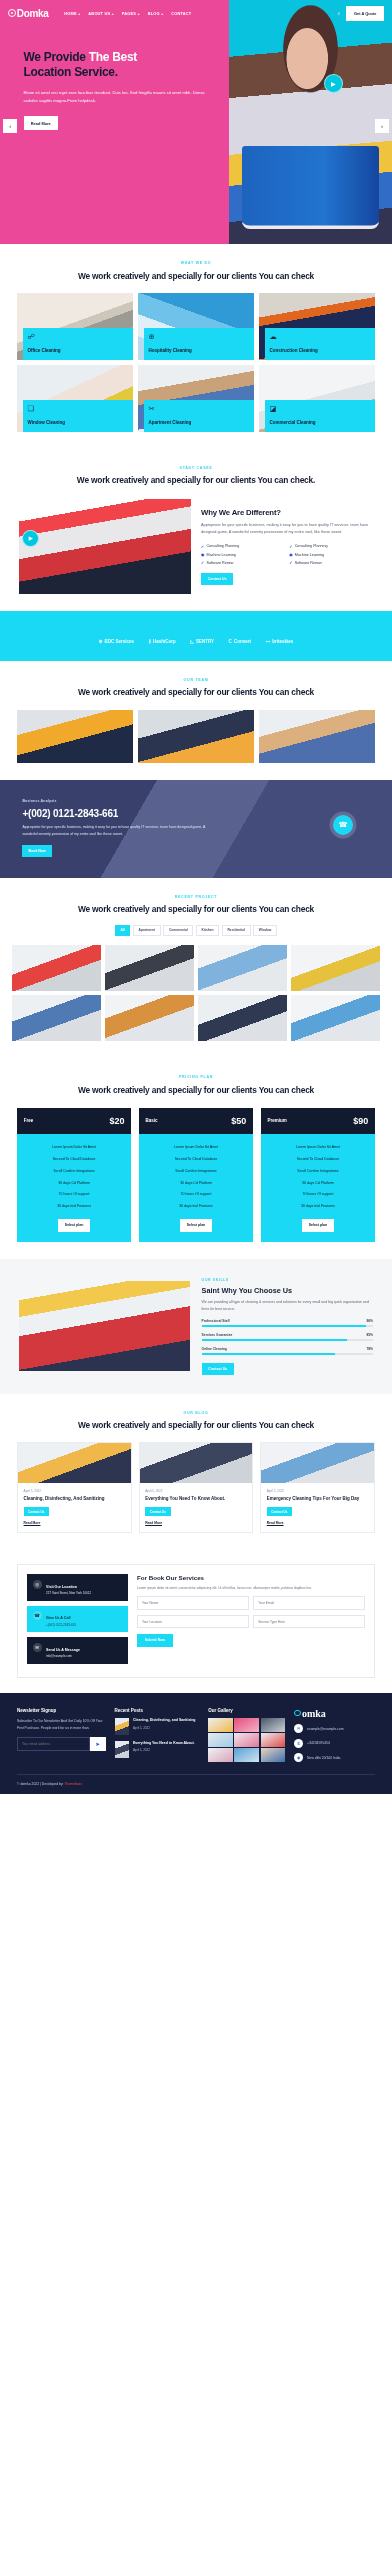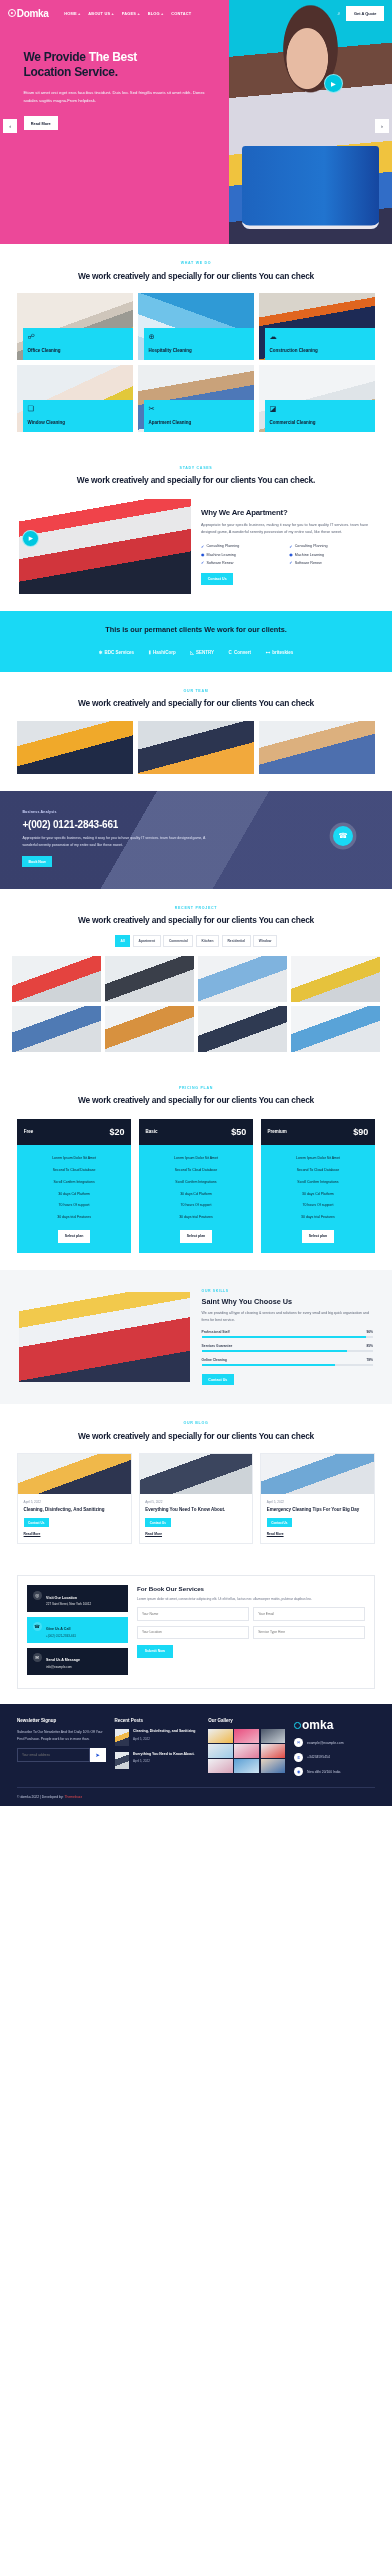--- a/index.html
+++ b/index.html
@@ -227,21 +227,21 @@
   .gal div{ height:13.5px;}
   .g1{background:linear-gradient(150deg,#eceff2,#f0b84a);}
   .g2{background:linear-gradient(150deg,#e84c7d,#f2b5c8);}
   .g3{background:linear-gradient(150deg,#4a5568,#cbd2d8);}
   .g4{background:linear-gradient(150deg,#e6eaee,#9ecbe8);}
   .g5{background:linear-gradient(150deg,#f0e6ec,#e07a9a);}
   .g6{background:linear-gradient(150deg,#eceff2,#e04a44);}
   .g7{background:linear-gradient(150deg,#f0f2f5,#d9a3b8);}
   .g8{background:linear-gradient(150deg,#5a9fd4,#cfe4f2);}
   .g9{background:linear-gradient(150deg,#e8d5c0,#3f6fae);}
-  .f-logo{ font-size:12px;font-weight:800;color:#fff;display:flex;align-items:center;gap:1.1px;}
+  .f-logo{ font-size:10px;font-weight:800;color:#fff;display:flex;align-items:center;gap:1.1px;font-family:Liberation Serif, serif;}
   .f-logo .ring{display:inline-block;width:6.7px;height:6.7px;border:1.1px solid #19d9f5;border-radius:50%;}
   .f-contact{ display:flex; align-items:center; gap:3.9px; margin-top:5.6px;}
   .f-cico{ width:9px;height:9px;border-radius:50%;background:#fff;color:#1c4fd8;display:flex;align-items:center;justify-content:center;font-size:3.9px;flex:0 0 9px;}
   .f-ctxt{ font-size:3.4px; color:#c3c9de;}
   .f-rule{ height:0.6px; background:#2c3559; margin:11.2px 17px 0;}
   .f-bottom{ padding:6.7px 17px 0; font-size:3.4px; color:#c3c9de;}
   .f-bottom a{ color:#e5484d; text-decoration:none;}
 </style>
 </head>
 <body>
@@ -331,21 +331,21 @@
   </section>
 
   <section class="sec">
     <div class="eyebrow">STADY CASES</div>
     <h2 class="sec-title">We work creatively and specially for our clients You can check.</h2>
     <div class="two-col">
       <div class="worker-img">
         <div class="play">▶</div>
       </div>
       <div>
-        <h3 class="why-h">Why We Are Apartment?</h3>
+        <h3 class="why-h">Why We Are Different?</h3>
         <p class="why-p">Appropriate for your specific business, making it easy for you to have quality IT services. team have designed game, A wonderful serenity possession of my entire soul, like these sweet.</p>
         <div class="check-grid">
           <div class="check">
               <span class="mk">✓</span>
               <span>Consulting Planning</span>
             </div>
           <div class="check">
               <span class="mk">✓</span>
               <span>Consulting Planning</span>
             </div>
@@ -365,21 +365,20 @@
               <span class="mk">✓</span>
               <span>Software Renew</span>
             </div>
         </div>
         <button class="cta-sm">Contact Us</button>
       </div>
     </div>
   </section>
 
   <section class="clients">
-    <h3>This is our permanet clients We work for our clients.</h3>
     <div class="cl-arrow l">‹</div>
     <div class="cl-arrow r">›</div>
     <div class="logos">
       <div class="logo-item">
           <span>✻</span>
           <span>BDC Services</span>
         </div>
       <div class="logo-item">
           <span>⦀</span>
           <span>HashiCorp</span>

